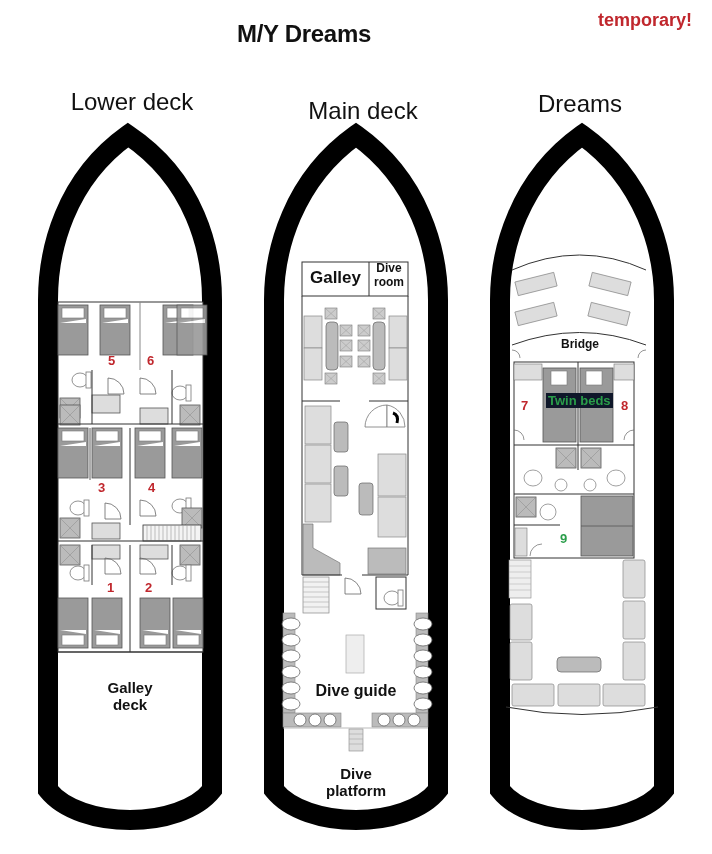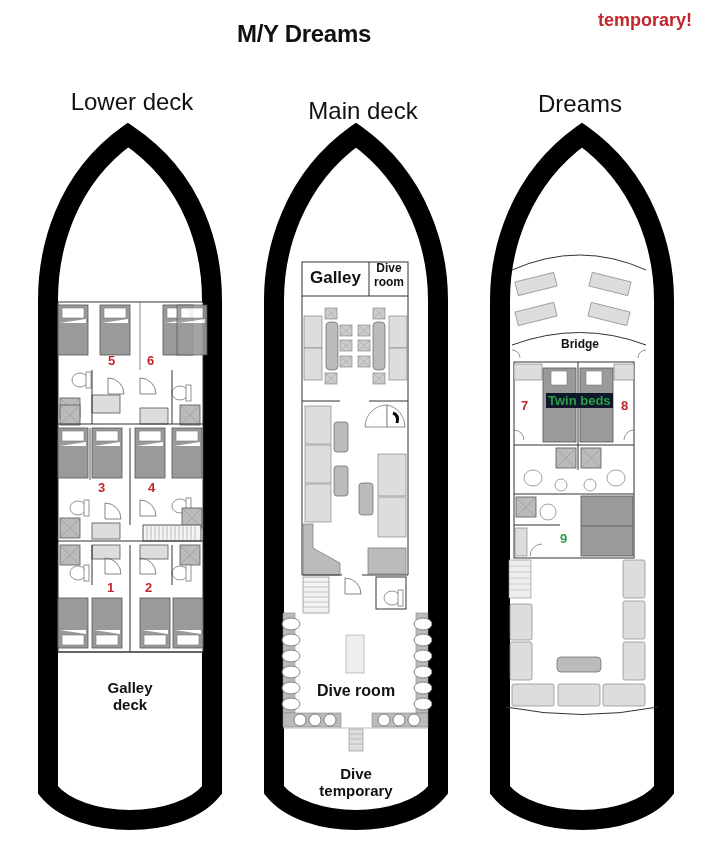--- a/index.html
+++ b/index.html
@@ -307,23 +307,23 @@
 <div class="lbl" style="left:70px; top:679px; width:120px; font-size:15px;">
   <div>Galley</div>
   <div>deck</div>
 </div>
 
 <div class="lbl" style="left:302px; top:268px; width:67px; font-size:17px;text-align:center;">Galley</div>
 <div class="lbl" style="left:369px; top:262px; width:40px; font-size:12px;">
   <div>Dive</div>
   <div>room</div>
 </div>
-<div class="lbl" style="left:296px; top:682px; width:120px; font-size:16px;">Dive room</div>
+<div class="lbl" style="left:296px; top:682px; width:120px; font-size:16px;">Dive guide</div>
 <div class="lbl" style="left:296px; top:765px; width:120px; font-size:15px;">
   <div>Dive</div>
-  <div>temporary</div>
+  <div>platform</div>
 </div>
 
 <div class="lbl" style="left:530px; top:338px; width:100px; font-size:12px;">Bridge</div>
 <div class="green" style="left:546px; top:393px; background:#0f172a; padding:0 2px;">Twin beds</div>
 <div class="num" style="left:521px; top:398px;">7</div>
 <div class="num" style="left:621px; top:398px;">8</div>
 <div class="green" style="left:560px; top:531px;">9</div>
 
 </body></html>

